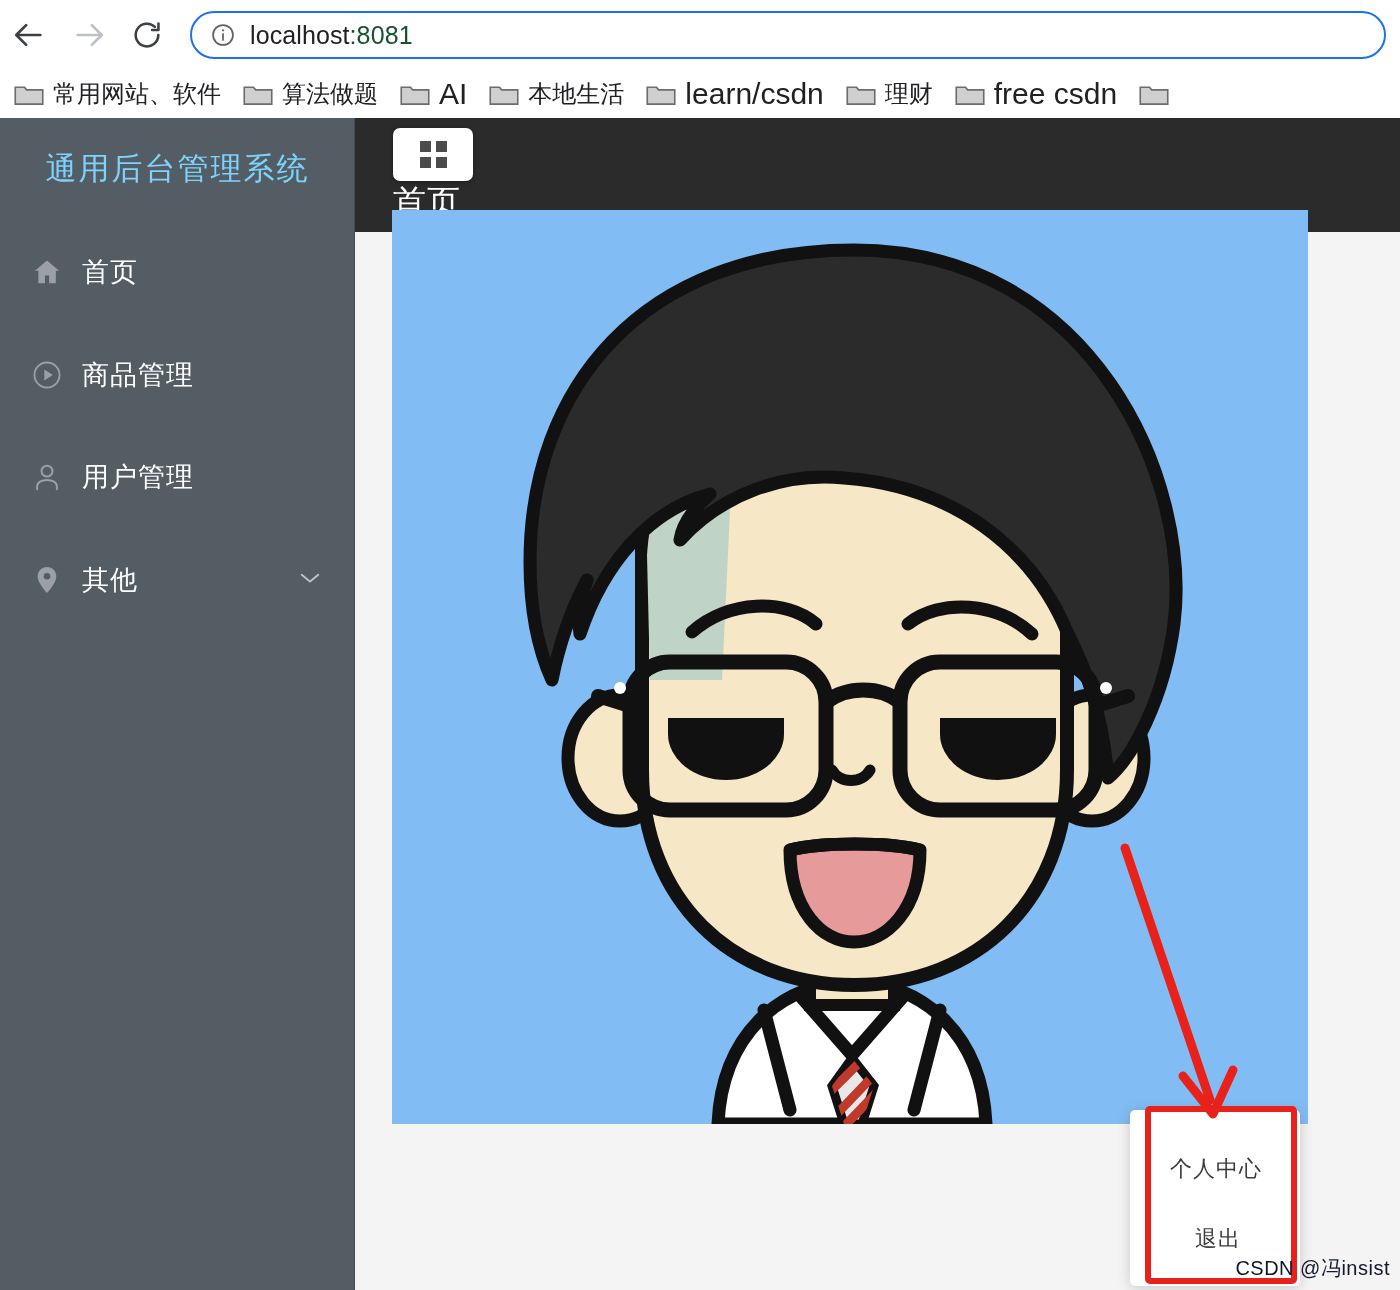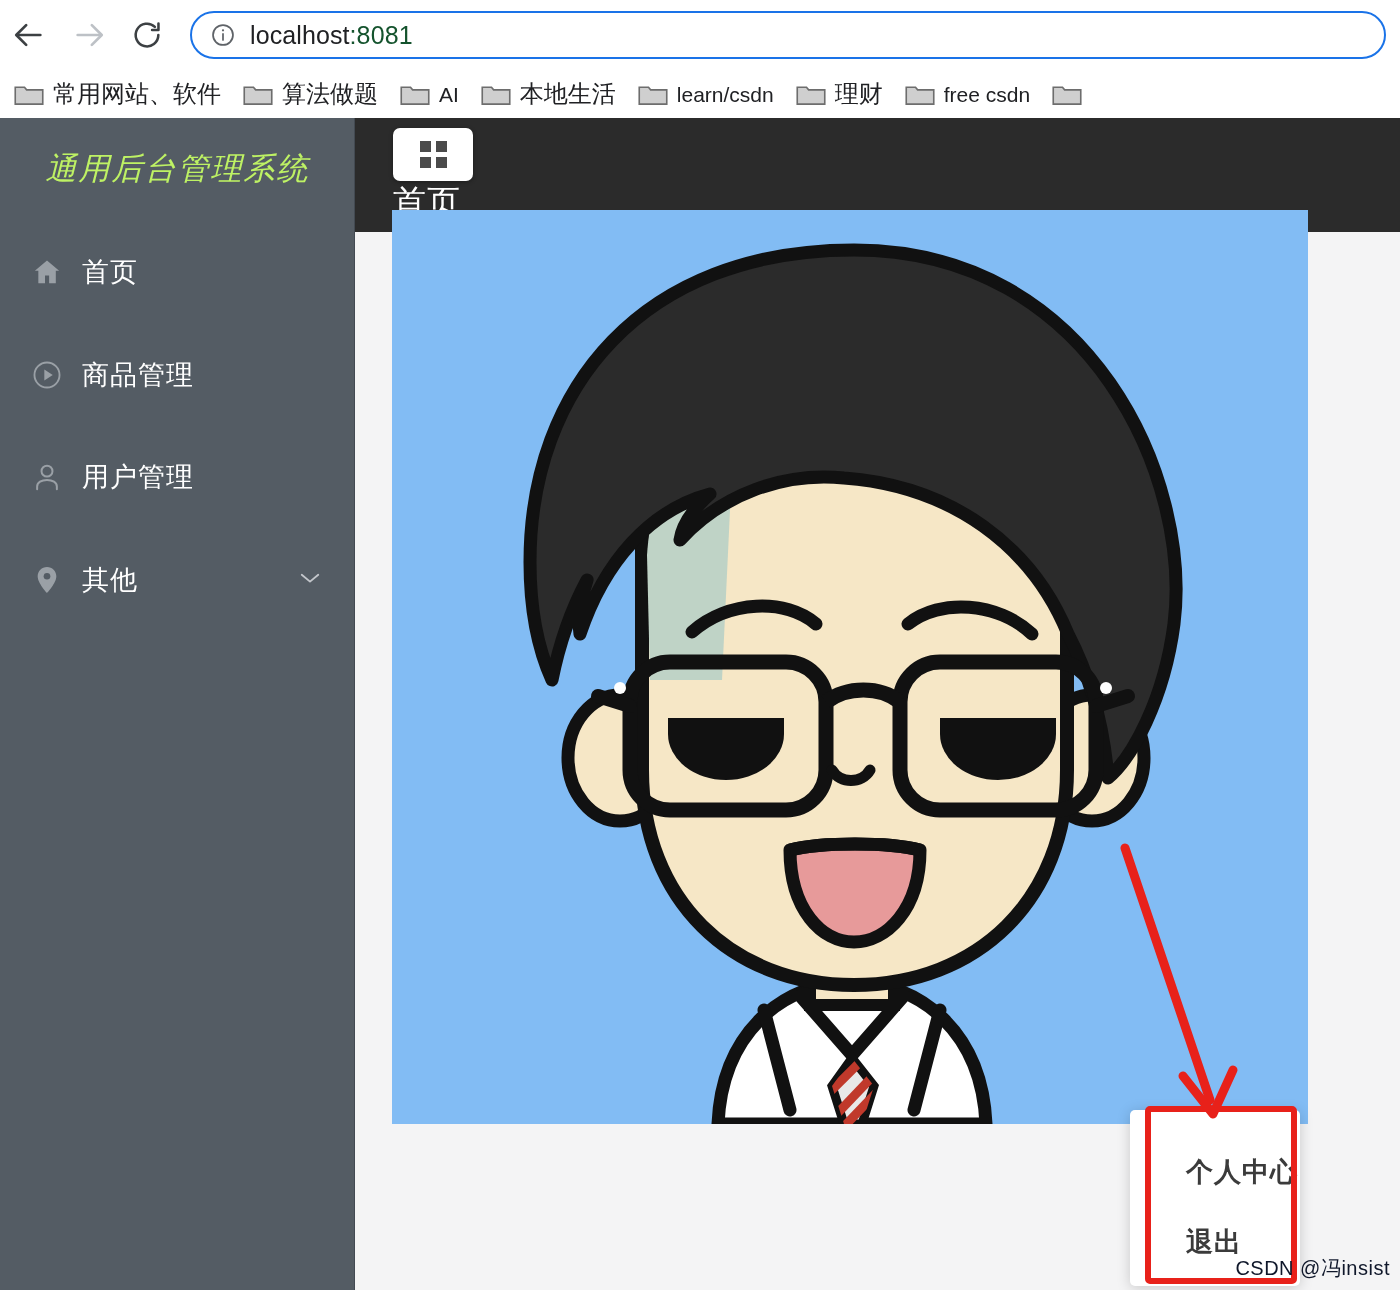--- a/index.html
+++ b/index.html
@@ -45,41 +45,41 @@
     position: absolute; left: 0; top: 70px; width: 1400px; height: 48px;
     display: flex; align-items: center; padding-left: 14px;
     overflow: hidden; white-space: nowrap;
   }
   .bookmark {
     display: inline-flex; align-items: center; height: 40px;
     margin-right: 22px; cursor: pointer; flex: 0 0 auto;
   }
   .folder-ico { width: 30px; height: 25px; margin-right: 9px; flex: 0 0 30px; }
   .bookmark-label {
-    font-size: 21px; color: #202124; line-height: 1;
+    font-size: 30px; color: #202124; line-height: 1;
     font-family: "Liberation Sans", "DejaVu Sans", sans-serif;
   }
   .bookmark-label.cjk { font-size: 24px; }
   #bookmark-overflow { flex: 0 0 auto; margin-right: 0; }
 
   
   #app {
     position: absolute; left: 0; top: 118px; width: 1400px; height: 1172px;
     background: #f4f4f5; overflow: hidden;
   }
 
   
   #sidebar {
     position: absolute; left: 0; top: 0; width: 355px; height: 1172px;
     background: #545c64;
     border-right: 1px solid #434a52;
   }
   #app-title {
     position: absolute; left: 0; top: 30px; width: 355px;
-    text-align: center; color: #bef264; font-size: 31px; letter-spacing: 2px; font-style: italic;
+    text-align: center; color: #7dd3fc; font-size: 31px; letter-spacing: 2px;
   }
   .menu-item {
     position: absolute; left: 0; width: 355px; height: 62px;
     display: flex; align-items: center; cursor: pointer;
   }
   .menu-icon {
     width: 34px; height: 34px; margin-left: 30px; margin-right: 18px;
     flex: 0 0 34px; display: flex; align-items: center; justify-content: center;
   }
   .menu-label { color: #ffffff; font-size: 27px; letter-spacing: 1px; }
@@ -119,25 +119,25 @@
     pointer-events: none;
   }
 
   
   #user-dropdown {
     position: absolute; left: 775px; top: 992px; width: 170px; height: 176px;
     background: #ffffff; border-radius: 5px;
     box-shadow: 0 2px 14px rgba(0,0,0,0.18);
   }
   .dropdown-item {
-    position: absolute; left: 56px; font-size: 27px; color: #3b3b3b;
-    letter-spacing: 1px; cursor: pointer; white-space: nowrap; font-weight: bold;
+    position: absolute; left: 40px; font-size: 22px; color: #3b3b3b;
+    letter-spacing: 1px; cursor: pointer; white-space: nowrap;
   }
   #dropdown-item-profile { top: 44px; }
-  #dropdown-item-logout  { top: 114px; }
+  #dropdown-item-logout  { top: 114px; margin-left: 25px; }
 
   #annotation-rect {
     position: absolute; left: 790px; top: 988px; width: 152px; height: 178px;
     border: 6px solid #e8211a; border-radius: 5px; pointer-events: none;
   }
 
   #watermark {
     position: absolute; right: 10px; bottom: 8px;
     font-size: 20px; color: #0f172a; letter-spacing: 0.5px;
     white-space: nowrap;

